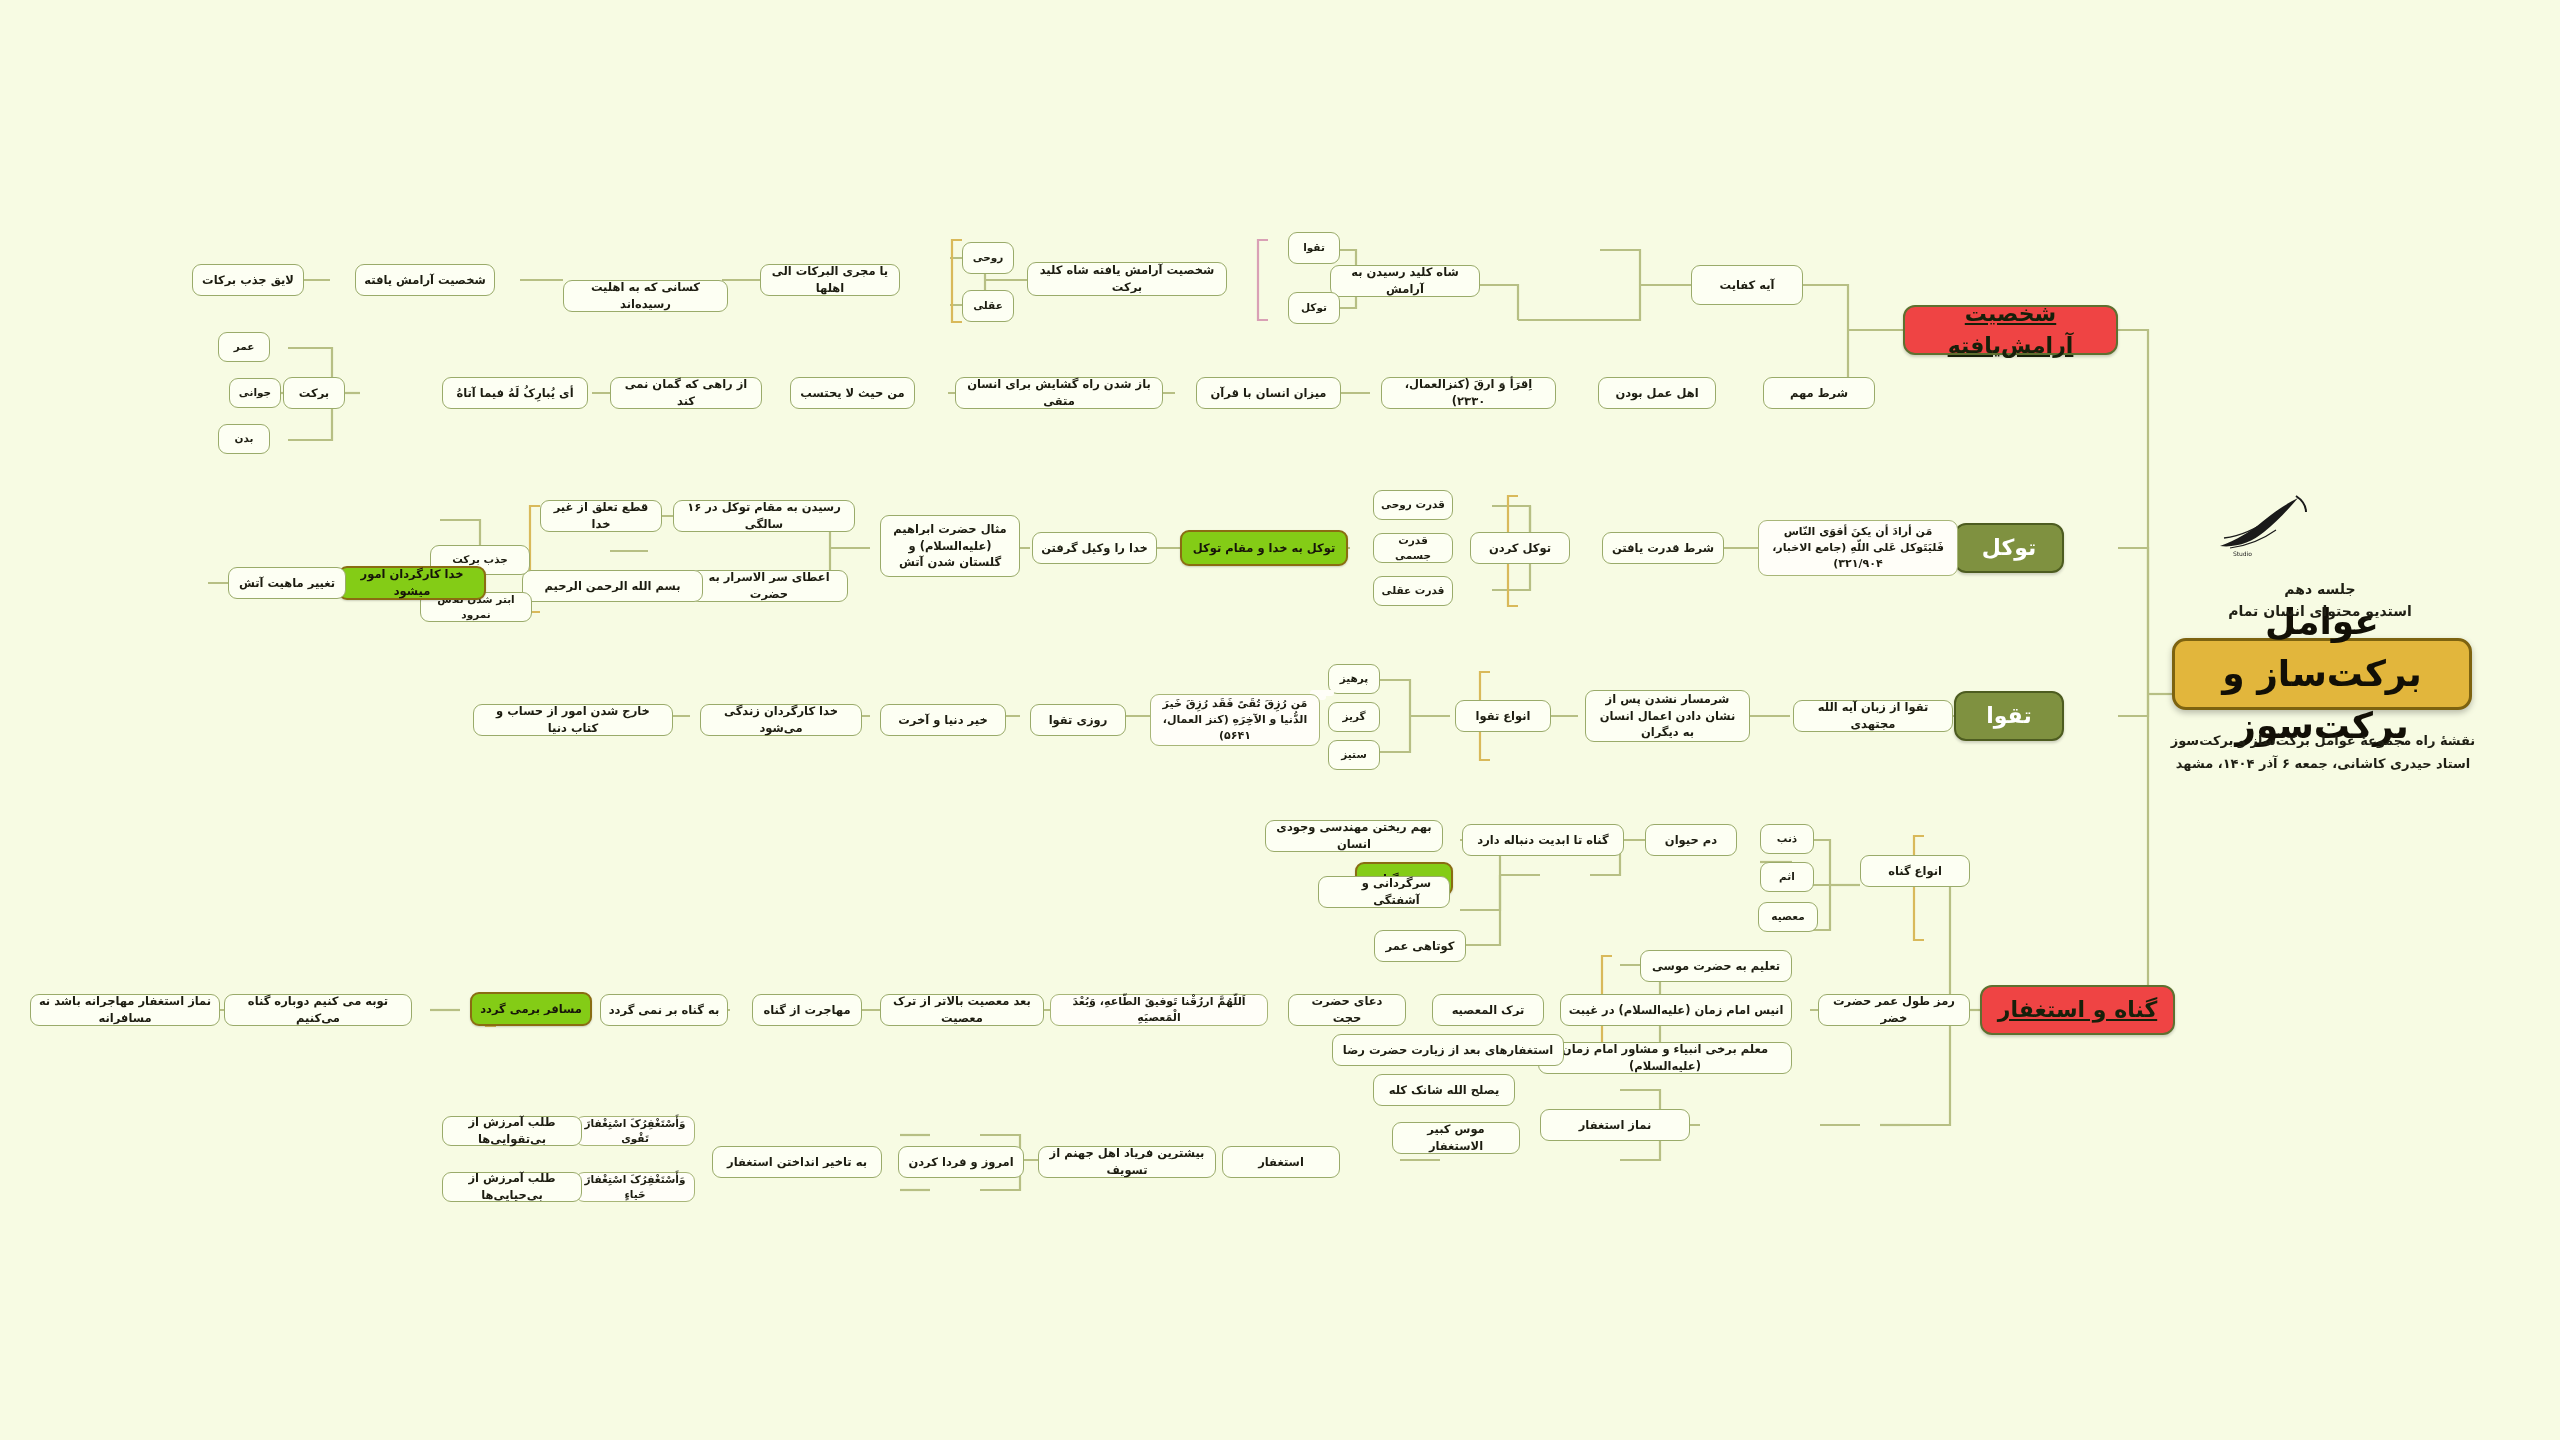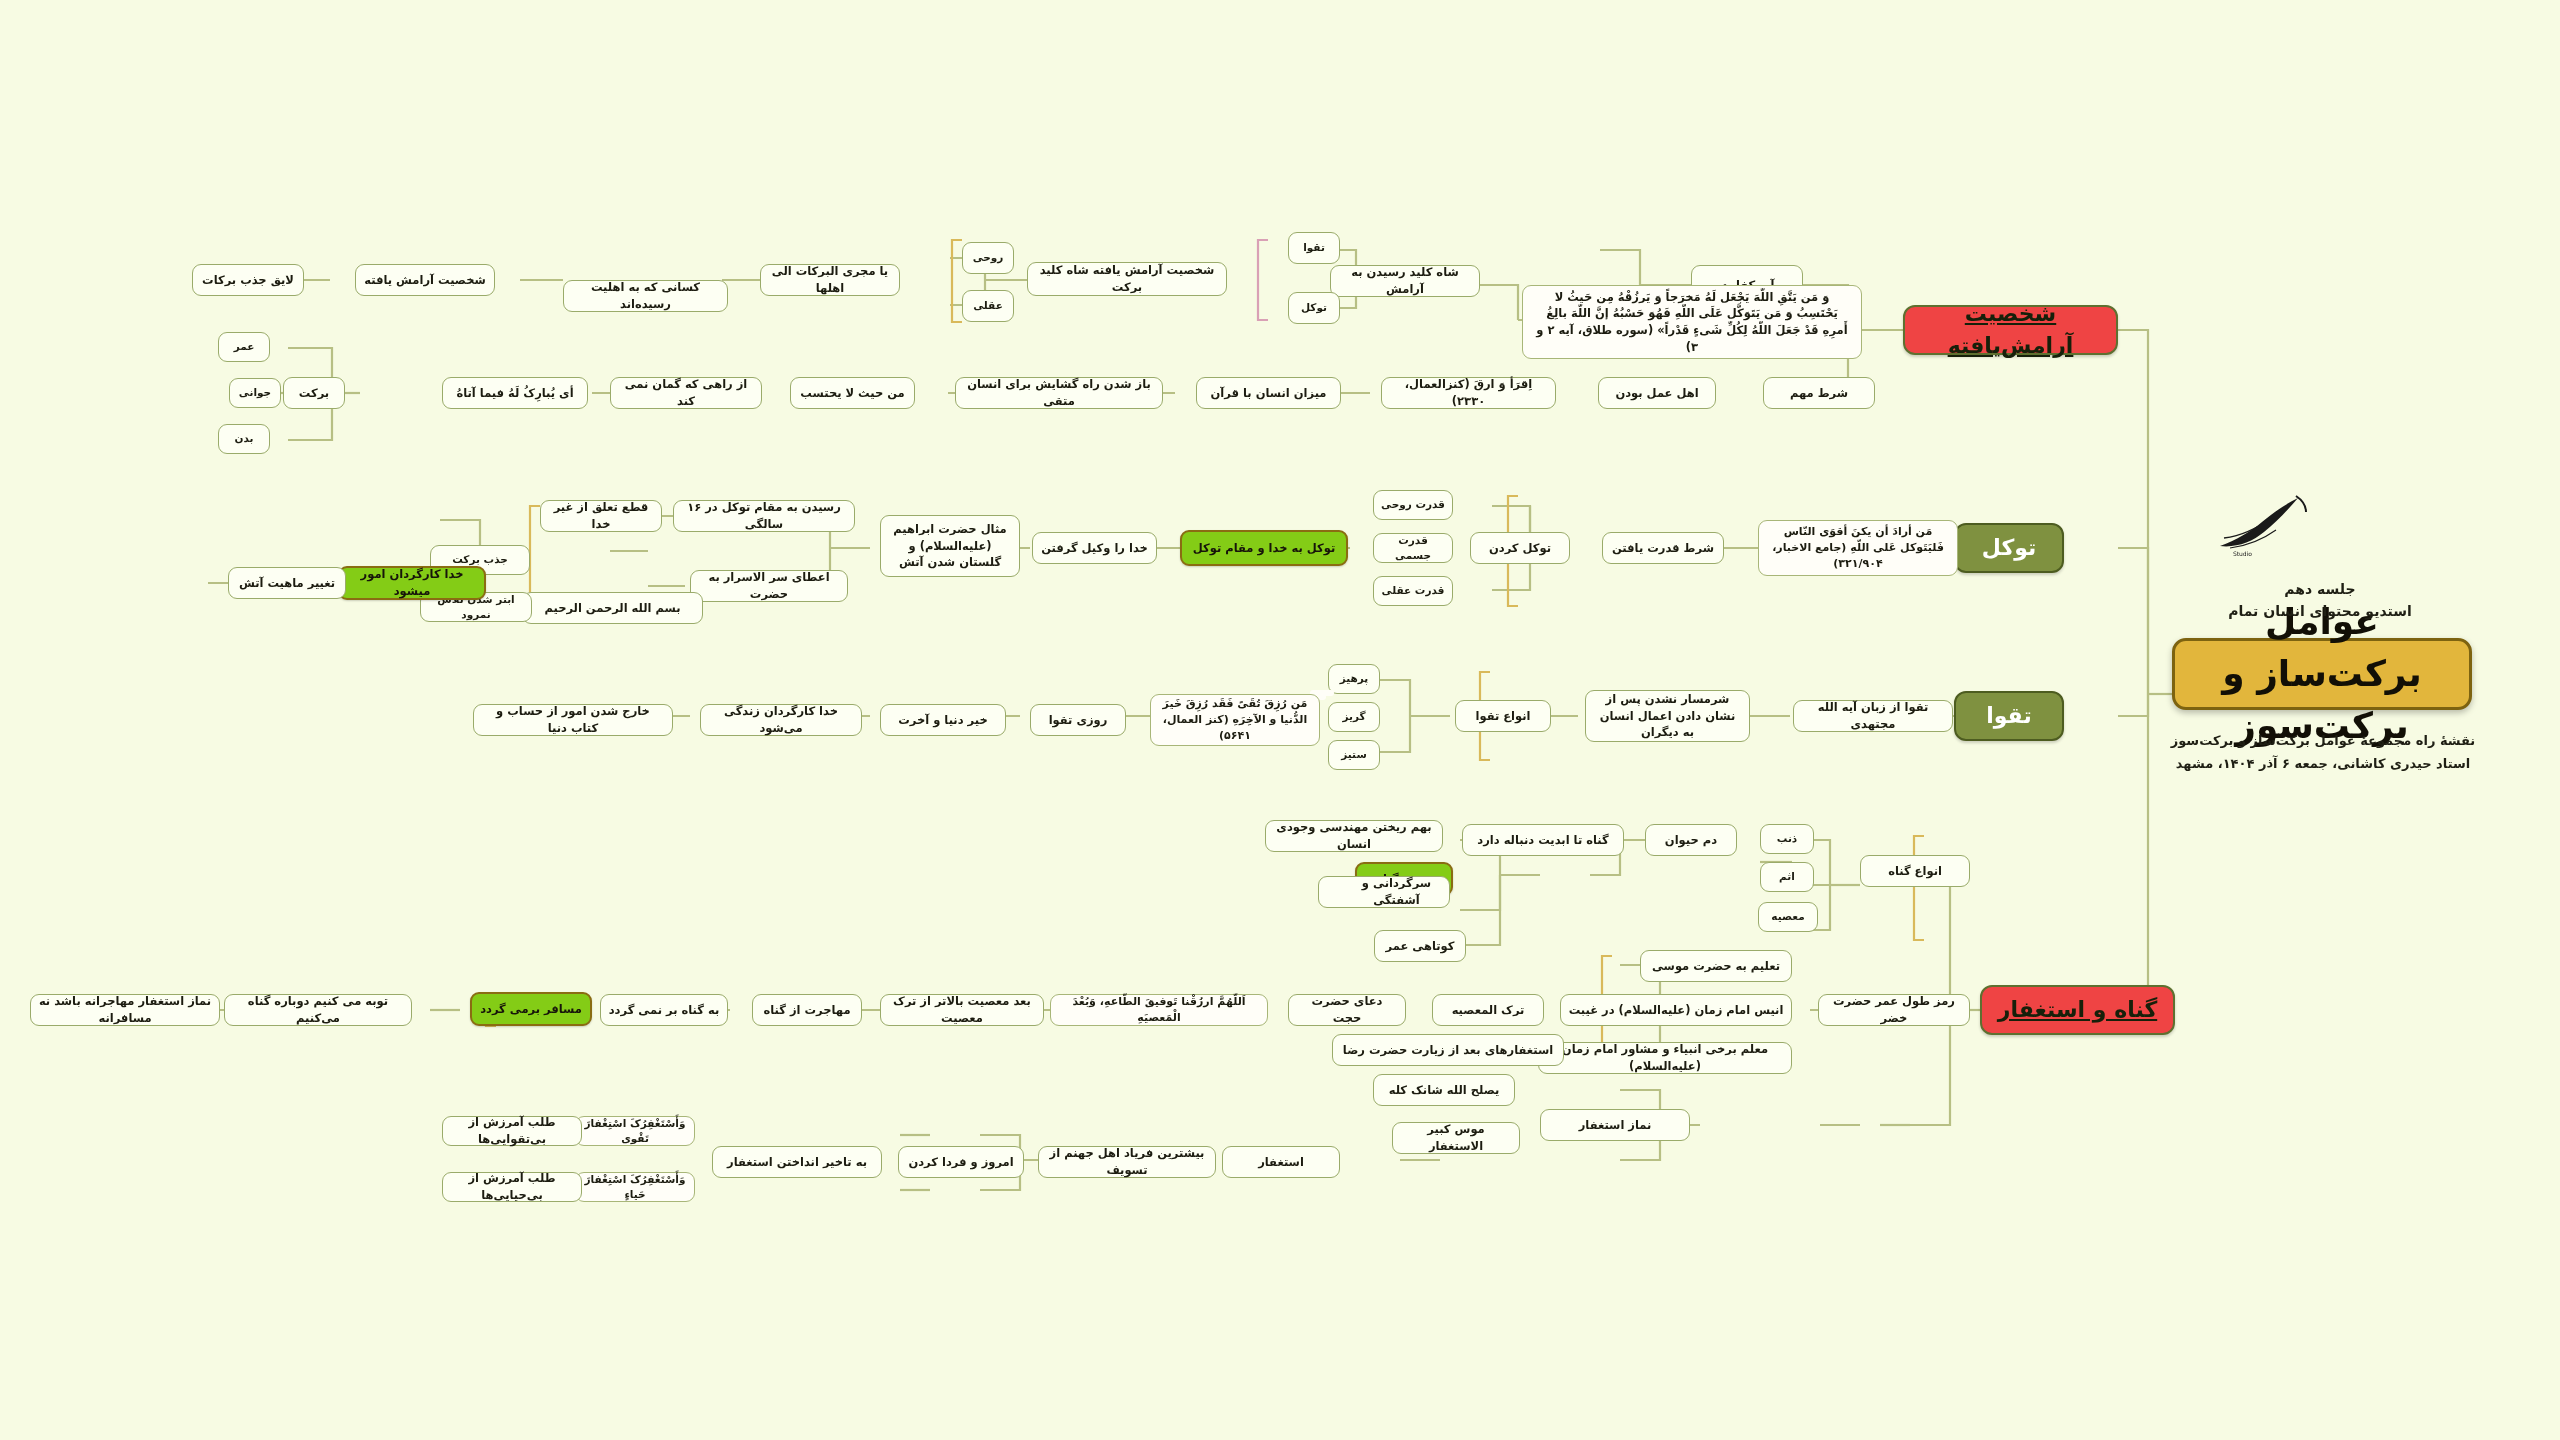--- a/index.html
+++ b/index.html
@@ -237,21 +237,20 @@
   <div>نقشهٔ راه مجموعهٔ عوامل برکت‌ساز و برکت‌سوز</div>
   <div>استاد حیدری کاشانی، جمعه ۶ آذر ۱۴۰۴، مشهد</div>
 </div>
 
 <div class="node branch light" style="left:1903px;top:305px;width:215px;height:50px;">شخصیت آرامش‌یافته</div>
 <div class="node branch dark" style="left:1954px;top:523px;width:110px;height:50px;">توکل</div>
 <div class="node branch dark" style="left:1954px;top:691px;width:110px;height:50px;">تقوا</div>
 <div class="node branch light" style="left:1980px;top:985px;width:195px;height:50px;">گناه و استغفار</div>
 
 <div class="node leaf" style="left:1691px;top:265px;width:112px;height:40px;">آیه کفایت</div>
-<div class="node verse" style="left:1522px;top:285px;width:340px;height:74px;padding:6px 10px;font-size:11.5px;">وَ مَن یَتَّقِ اللّهَ یَجْعَل لَهُ مَخرَجاً وَ یَرزُقْهُ مِن حَیثُ لا یَحْتَسِبُ وَ مَن یَتَوَکَّل عَلَی اللّهِ فَهُوَ حَسْبُهُ إنَّ اللّهَ بالِغُ أَمرِهِ قَدْ جَعَلَ اللّهُ لِکُلِّ شَیءٍ قَدْراً» (سوره طلاق، آیه ۲ و ۳)</div>
 <div class="node leaf" style="left:1330px;top:265px;width:150px;height:32px;">شاه کلید رسیدن به آرامش</div>
 <div class="node small" style="left:1288px;top:232px;width:52px;height:32px;">تقوا</div>
 <div class="node small" style="left:1288px;top:292px;width:52px;height:32px;">توکل</div>
 <div class="node leaf" style="left:1027px;top:262px;width:200px;height:34px;">شخصیت آرامش یافته شاه کلید برکت</div>
 <div class="node small" style="left:962px;top:242px;width:52px;height:32px;">روحی</div>
 <div class="node small" style="left:962px;top:290px;width:52px;height:32px;">عقلی</div>
 <div class="node leaf" style="left:760px;top:264px;width:140px;height:32px;">یا مجری البرکات الی اهلها</div>
 <div class="node leaf" style="left:563px;top:264px;width:165px;height:32px;margin-top:16px;">کسانی که به اهلیت رسیده‌اند</div>
 <div class="node leaf" style="left:355px;top:264px;width:140px;height:32px;">شخصیت آرامش یافته</div>
 <div class="node leaf" style="left:192px;top:264px;width:112px;height:32px;">لایق جذب برکات</div>
@@ -274,21 +273,21 @@
 <div class="node leaf" style="left:1470px;top:532px;width:100px;height:32px;">توکل کردن</div>
 <div class="node small" style="left:1373px;top:490px;width:80px;height:30px;">قدرت روحی</div>
 <div class="node small" style="left:1373px;top:533px;width:80px;height:30px;">قدرت جسمی</div>
 <div class="node small" style="left:1373px;top:576px;width:80px;height:30px;">قدرت عقلی</div>
 <div class="node gold leaf" style="left:1180px;top:530px;width:168px;height:36px;">توکل به خدا و مقام توکل</div>
 <div class="node leaf" style="left:1032px;top:532px;width:125px;height:32px;">خدا را وکیل گرفتن</div>
 <div class="node leaf" style="left:880px;top:515px;width:140px;height:62px;padding:4px 8px;">مثال حضرت ابراهیم (علیه‌السلام) و گلستان شدن آتش</div>
 <div class="node leaf" style="left:673px;top:500px;width:182px;height:32px;">رسیدن به مقام توکل در ۱۶ سالگی</div>
 <div class="node leaf" style="left:540px;top:500px;width:122px;height:32px;">قطع تعلق از غیر خدا</div>
 <div class="node leaf" style="left:690px;top:570px;width:158px;height:32px;">اعطای سر الاسرار به حضرت</div>
-<div class="node leaf" style="left:522px;top:570px;width:181px;height:32px;margin-top:22px;">بسم الله الرحمن الرحیم</div>
+<div class="node leaf" style="left:522px;top:570px;width:181px;height:32px;">بسم الله الرحمن الرحیم</div>
 <div class="node small" style="left:430px;top:545px;width:100px;height:30px;">جذب برکت</div>
 <div class="node small" style="left:420px;top:592px;width:112px;height:30px;">ابتر شدن تلاش نمرود</div>
 <div class="node gold leaf" style="left:338px;top:566px;width:148px;height:34px;">خدا کارگردان امور میشود</div>
 <div class="node leaf" style="left:228px;top:567px;width:118px;height:32px;">تغییر ماهیت آتش</div>
 
 <div class="node leaf" style="left:1793px;top:700px;width:160px;height:32px;">تقوا از زبان آیه الله مجتهدی</div>
 <div class="node leaf" style="left:1585px;top:690px;width:165px;height:52px;padding:4px 8px;">شرمسار نشدن پس از نشان دادن اعمال انسان به دیگران</div>
 <div class="node leaf" style="left:1455px;top:700px;width:96px;height:32px;">انواع تقوا</div>
 <div class="node small" style="left:1328px;top:664px;width:52px;height:30px;">پرهیز</div>
 <div class="node small" style="left:1328px;top:702px;width:52px;height:30px;">گریز</div>

